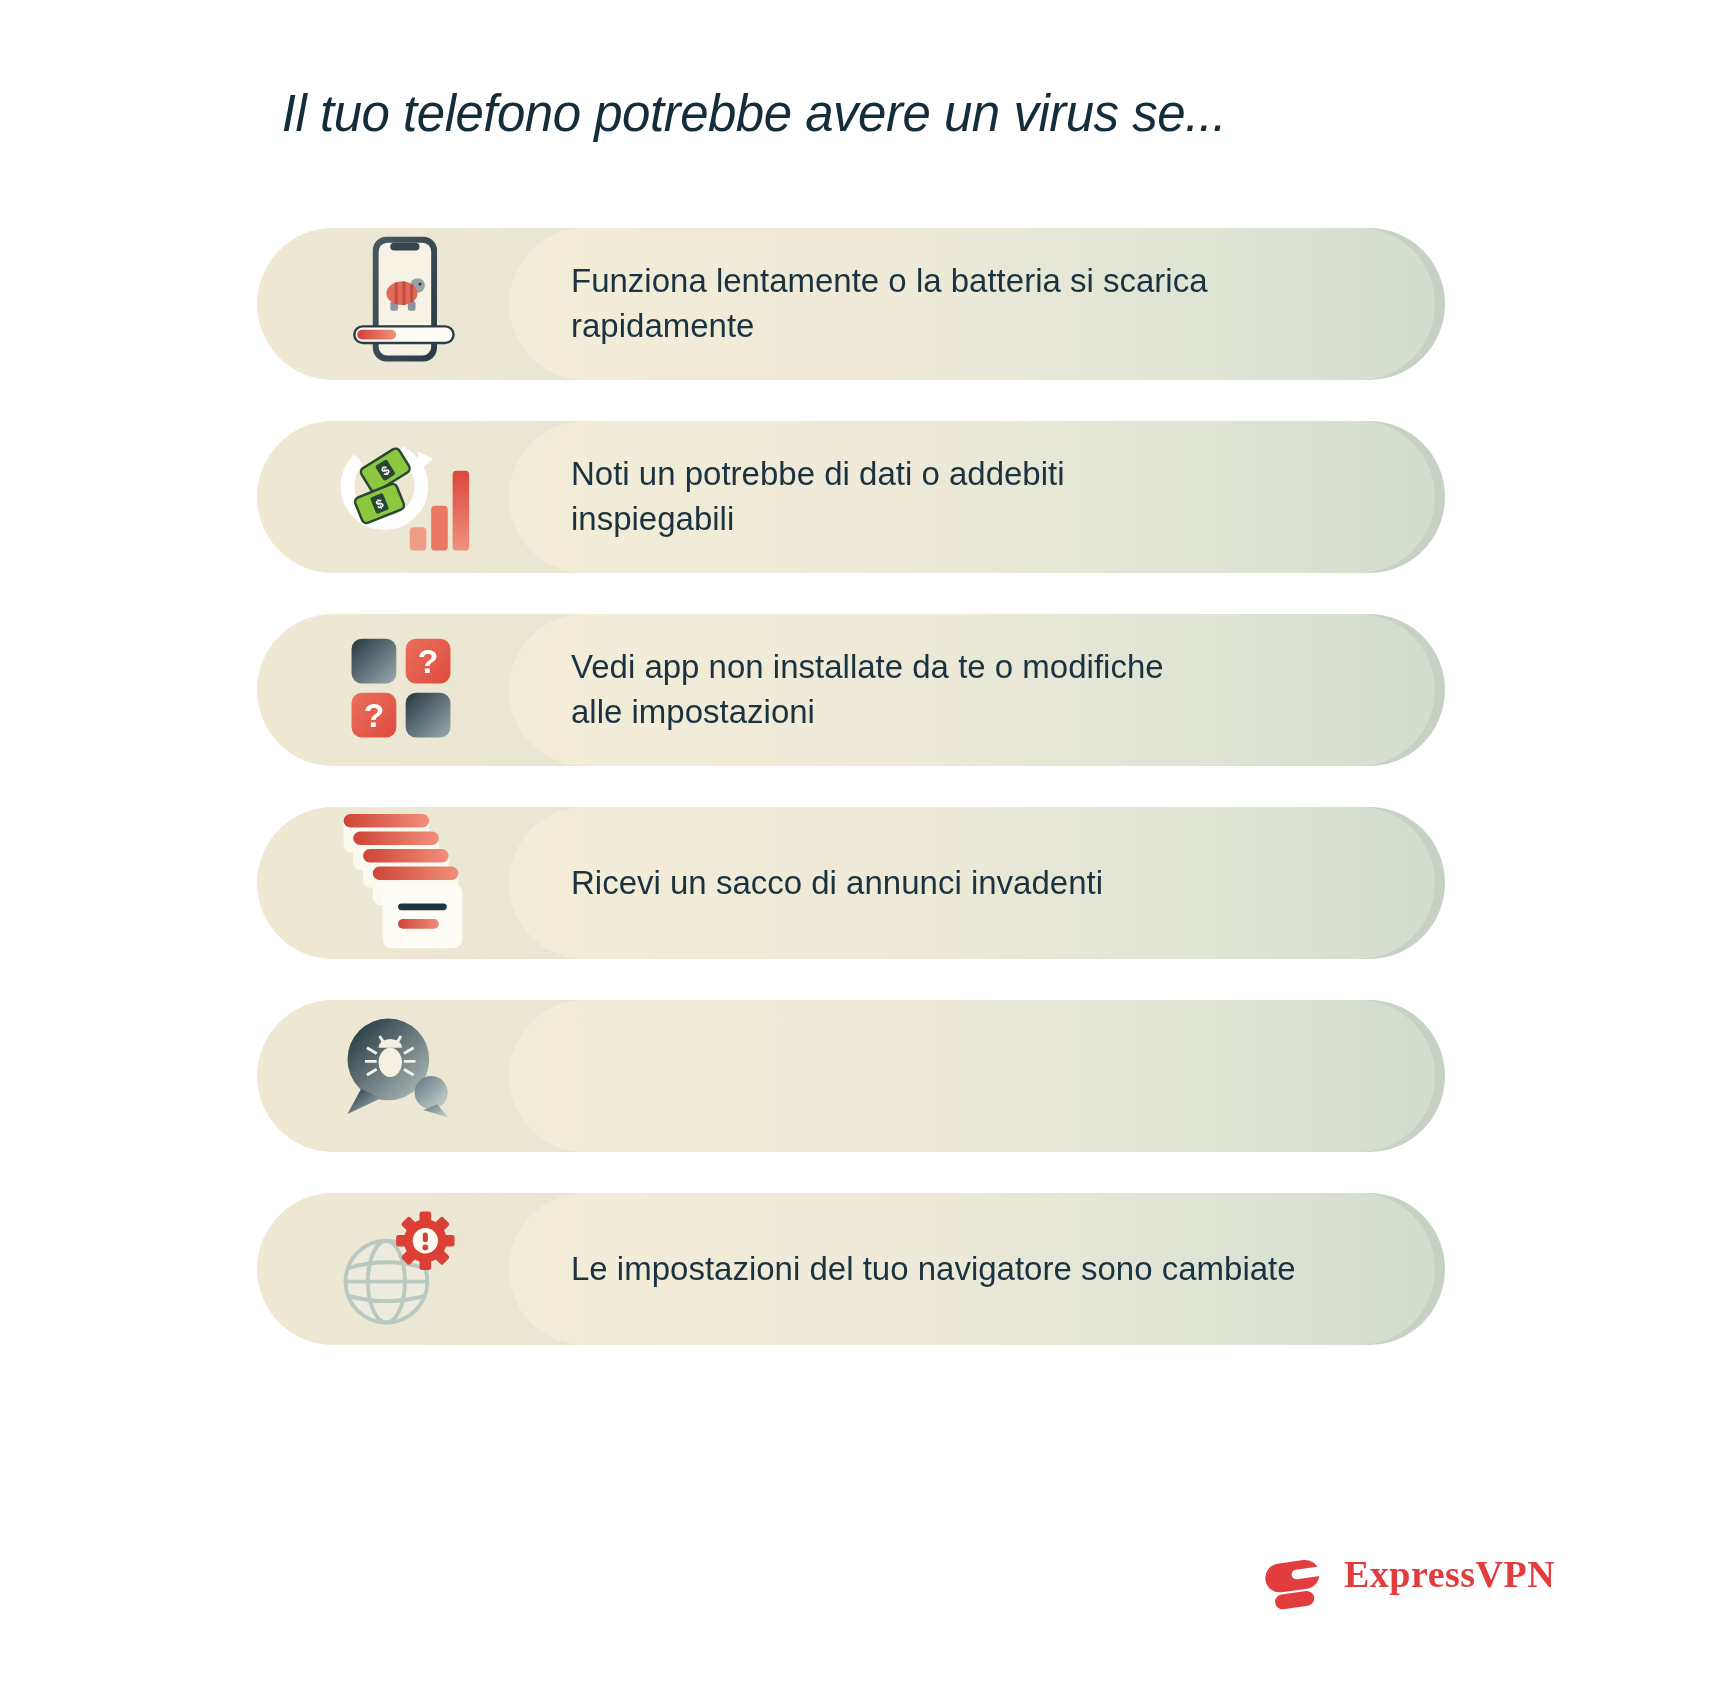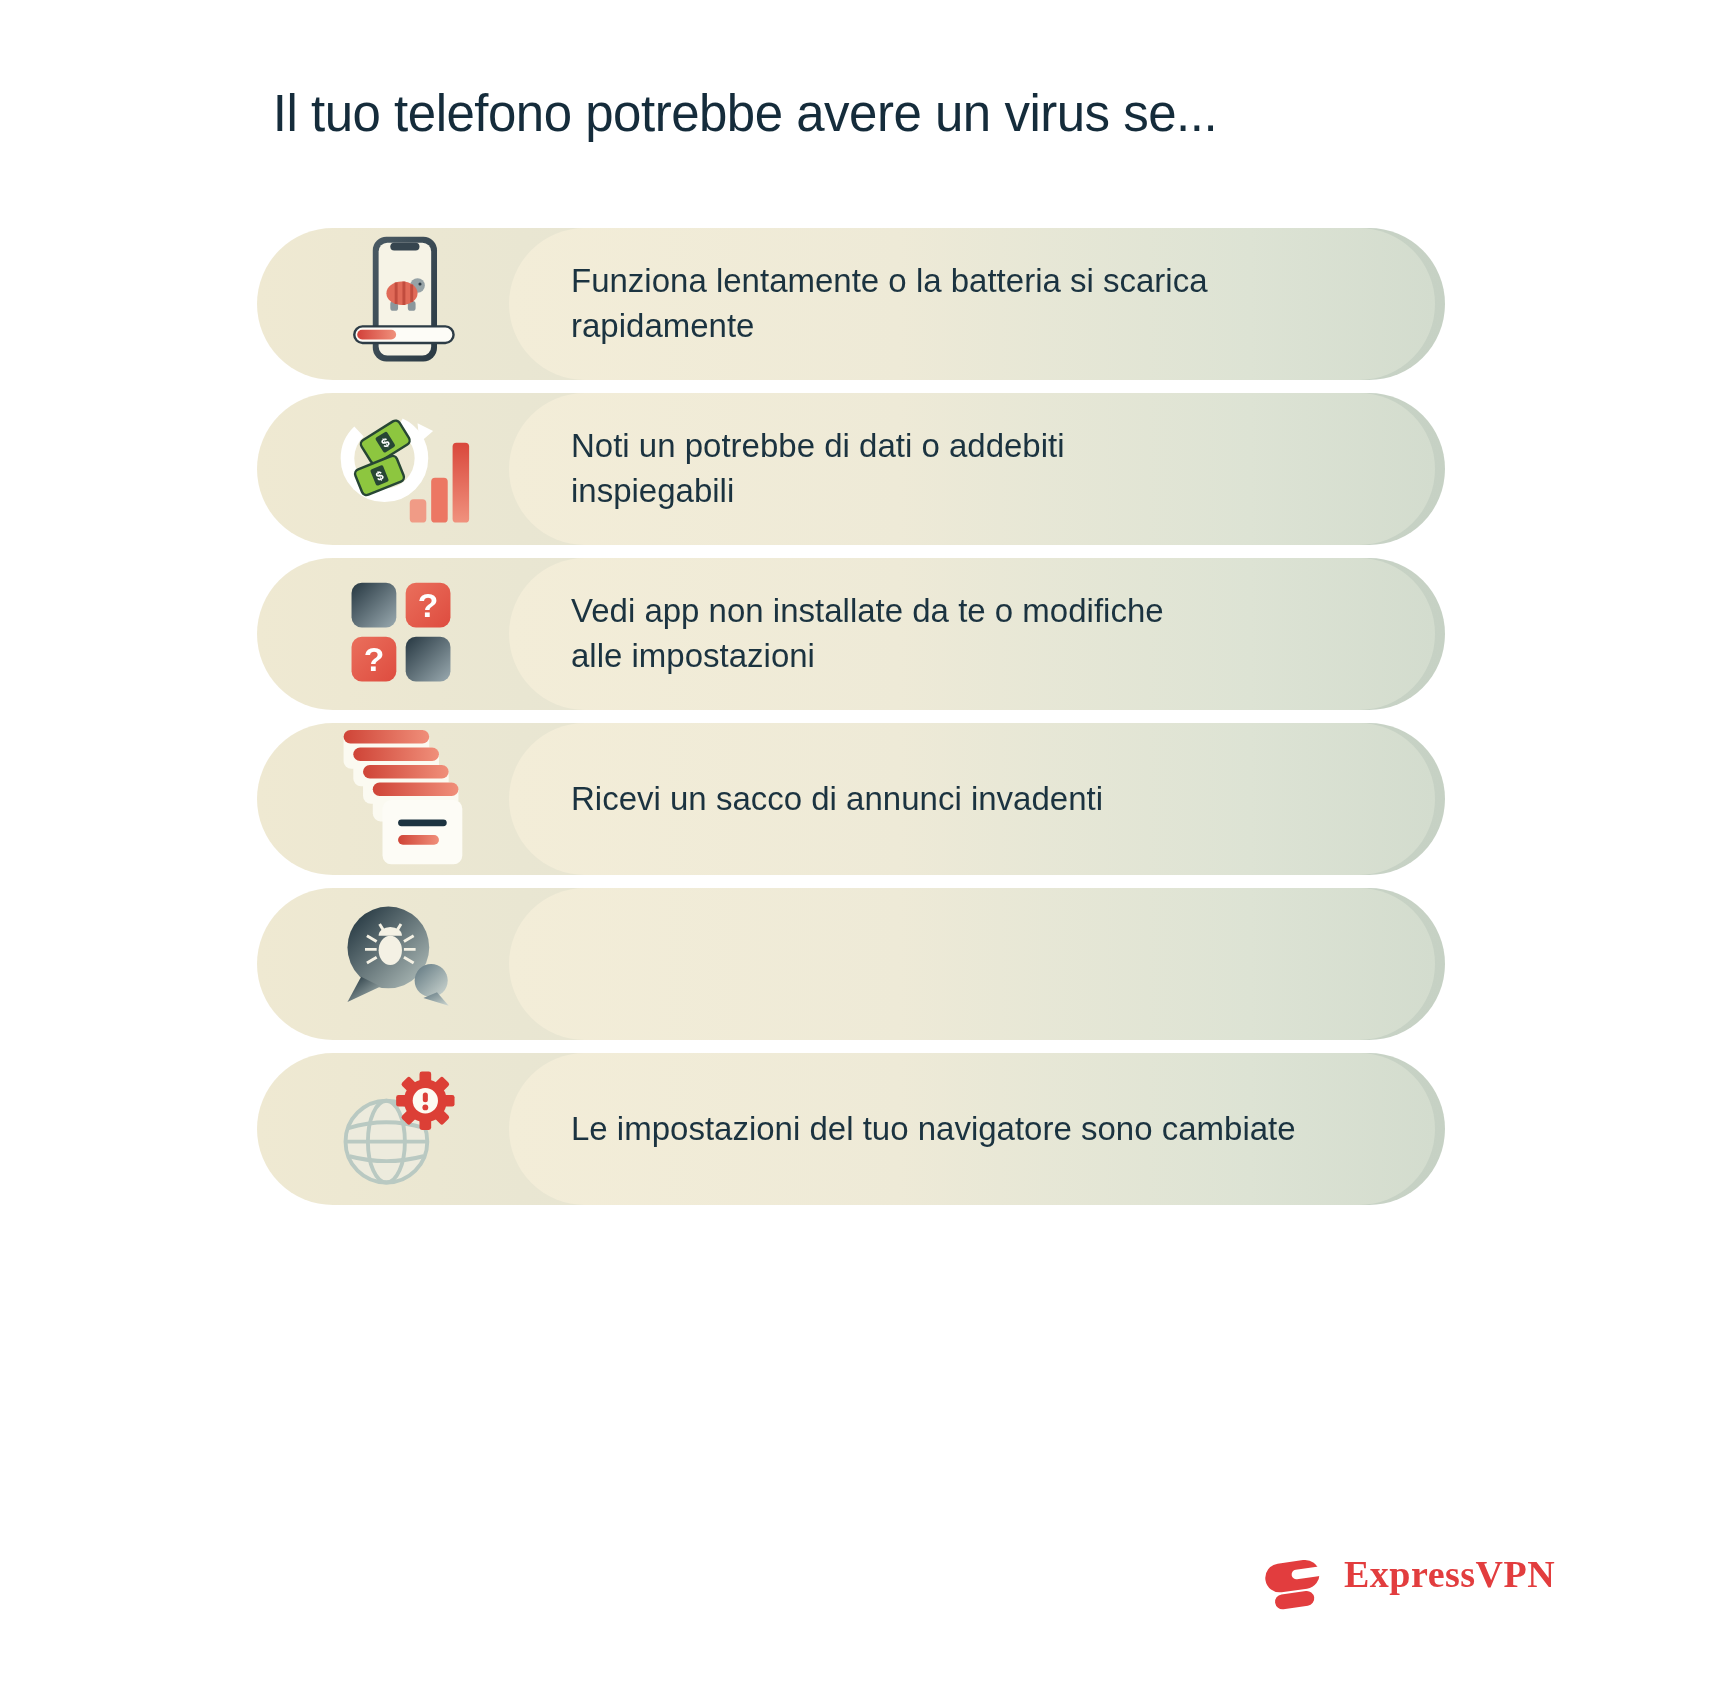--- a/index.html
+++ b/index.html
@@ -2,28 +2,29 @@
 <html><head>
 <meta charset="utf-8">
 <style>
   html,body{margin:0;padding:0;}
   body{
     width:1709px;height:1697px;position:relative;overflow:hidden;
     background:#ffffff;
     font-family:"Liberation Sans","DejaVu Sans",sans-serif;
   }
   .title{
-    position:absolute;top:84px;left:0;width:1490px;
+    position:absolute;top:84px;left:9px;width:1490px;
     text-align:center;
     font-size:51px;font-weight:400;letter-spacing:-0.5px;
     color:#152c3b;
+    font-style:italic;
   }
   .rows{
     position:absolute;left:257px;top:228px;width:1188px;
-    display:flex;flex-direction:column;gap:13px;text-decoration:underline;
+    display:flex;flex-direction:column;gap:41px;text-decoration:underline;
   }
   .row{
     position:relative;height:152px;border-radius:76px;
     background:linear-gradient(90deg,#efe9d2 0%,#e7e5d2 30%,#cfd9cb 62%,#c6d1c4 100%);
   }
   
   .row::before{
     content:"";position:absolute;left:252px;right:10px;top:0;bottom:0;
     border-radius:76px;
     background:linear-gradient(90deg,#f3edd8 0%,#eeead7 42%,#dde3d4 80%,#d3dcce 100%);

